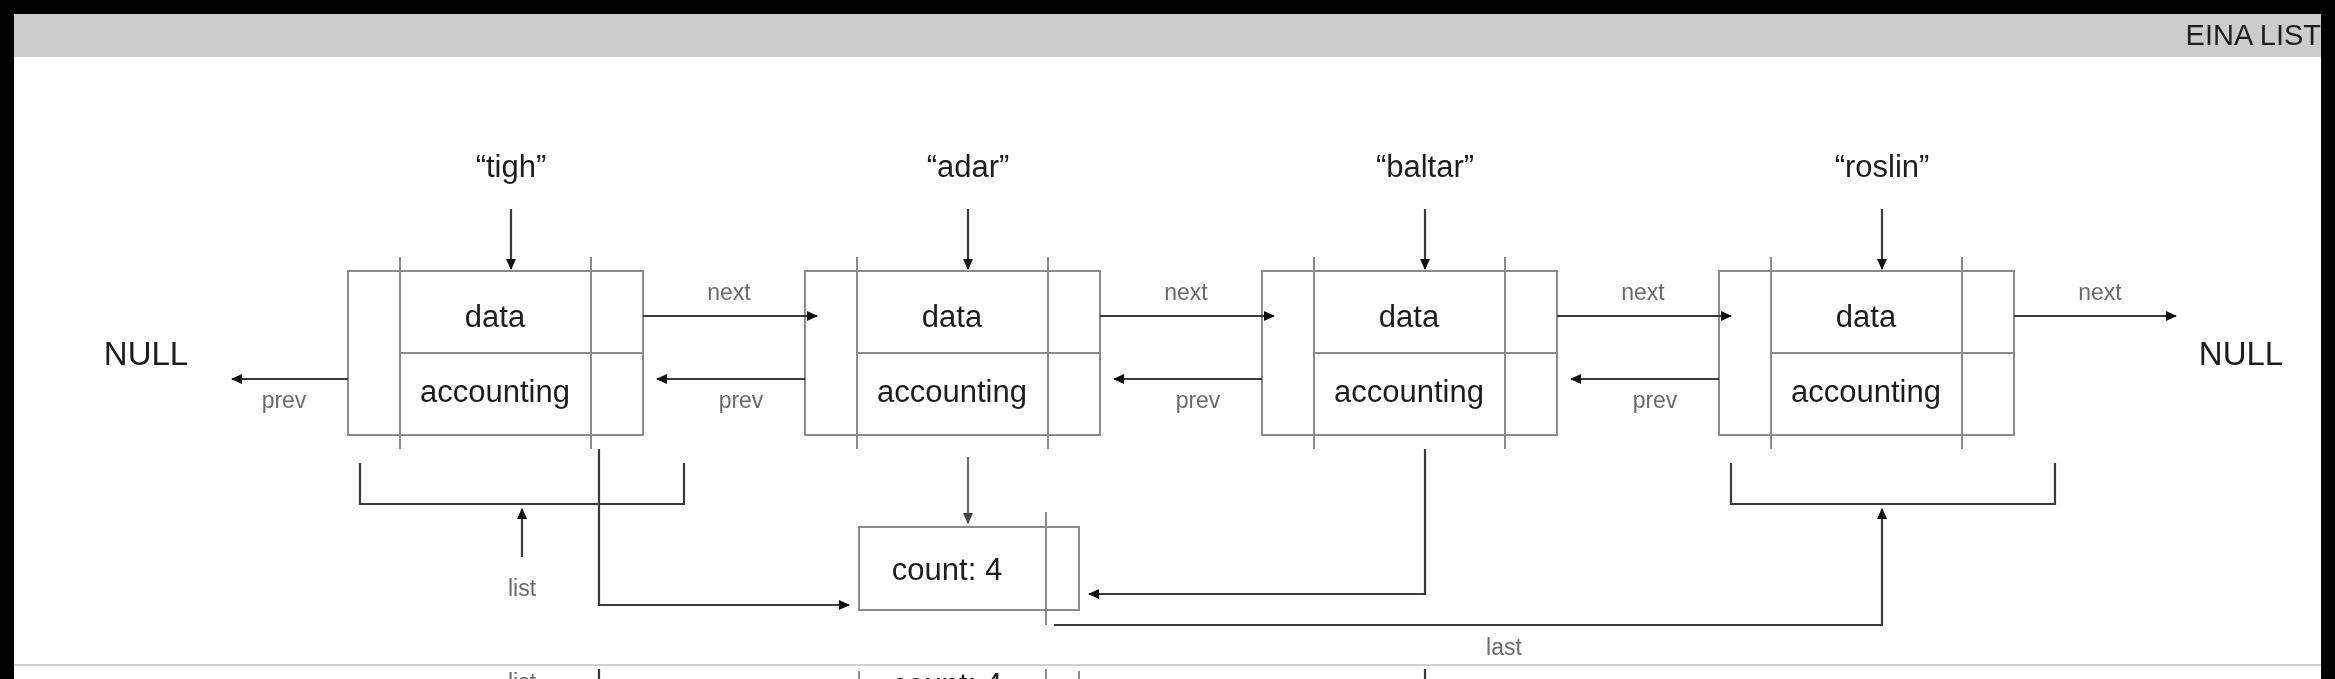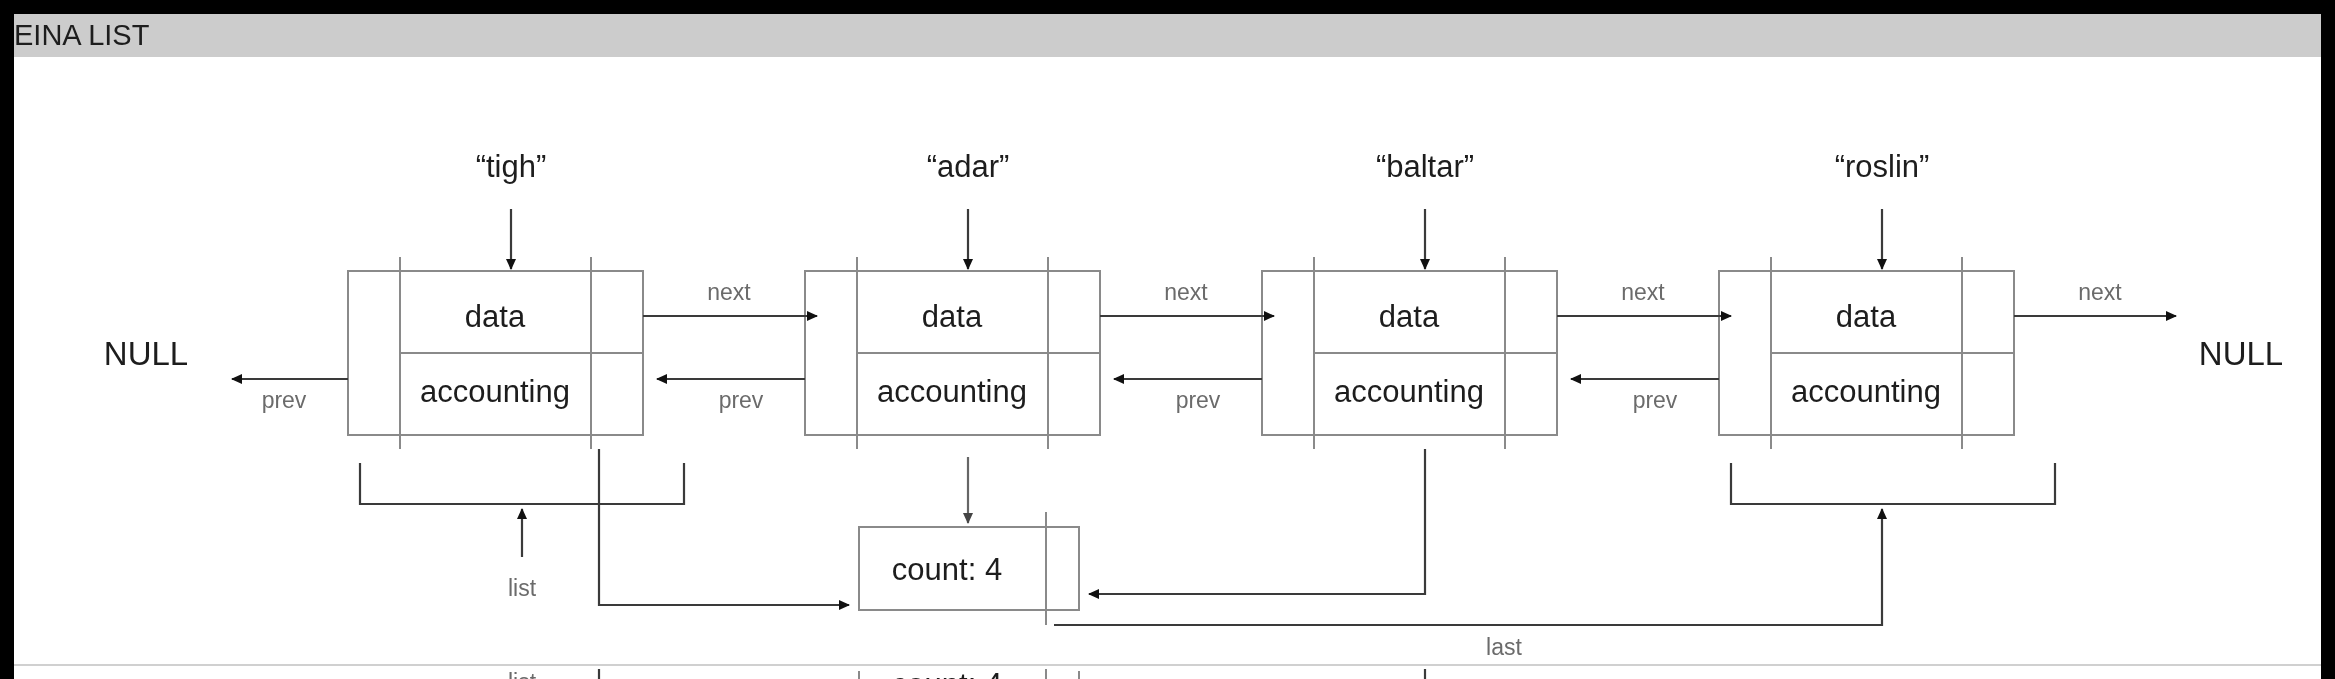--- a/index.html
+++ b/index.html
@@ -1,21 +1,21 @@
 <!DOCTYPE html>
 <html><head>
 <meta charset="utf-8">
 <style>
   html,body{margin:0;padding:0;background:#000;}
   body{font-family:"Liberation Sans", sans-serif;}
   #stage{position:relative;width:2335px;height:679px;background:#000;overflow:hidden;}
   #canvas{position:absolute;left:14px;top:14px;width:2307px;height:665px;background:#fff;overflow:hidden;}
   #titlebar{position:absolute;left:0;top:0;width:2307px;height:43px;background:#ccc;}
   #titlebar .t{position:absolute;left:0;top:0;width:100%;height:43px;line-height:43px;
-    text-align:left;font-size:29px;color:#1d1d1d;}
+    text-align:right;font-size:29px;color:#1d1d1d;}
   #diagram{position:absolute;left:0;top:43px;width:2307px;height:462px;}
   svg{position:absolute;left:0;top:0;}
   .nd{fill:none;stroke:#8a8a8a;stroke-width:2;}
   .ln{fill:none;stroke:#3a3a3a;stroke-width:2.2;}
   .ln-grey{fill:none;stroke:#666;stroke-width:2.2;}
   .sep{fill:none;stroke:#d0d0d0;stroke-width:2;}
   .ahead{fill:#111;}
   .ahead-g{fill:#444;}
   text{font-family:"Liberation Sans", sans-serif;}
   .t-data{font-size:31px;fill:#1d1d1d;}

